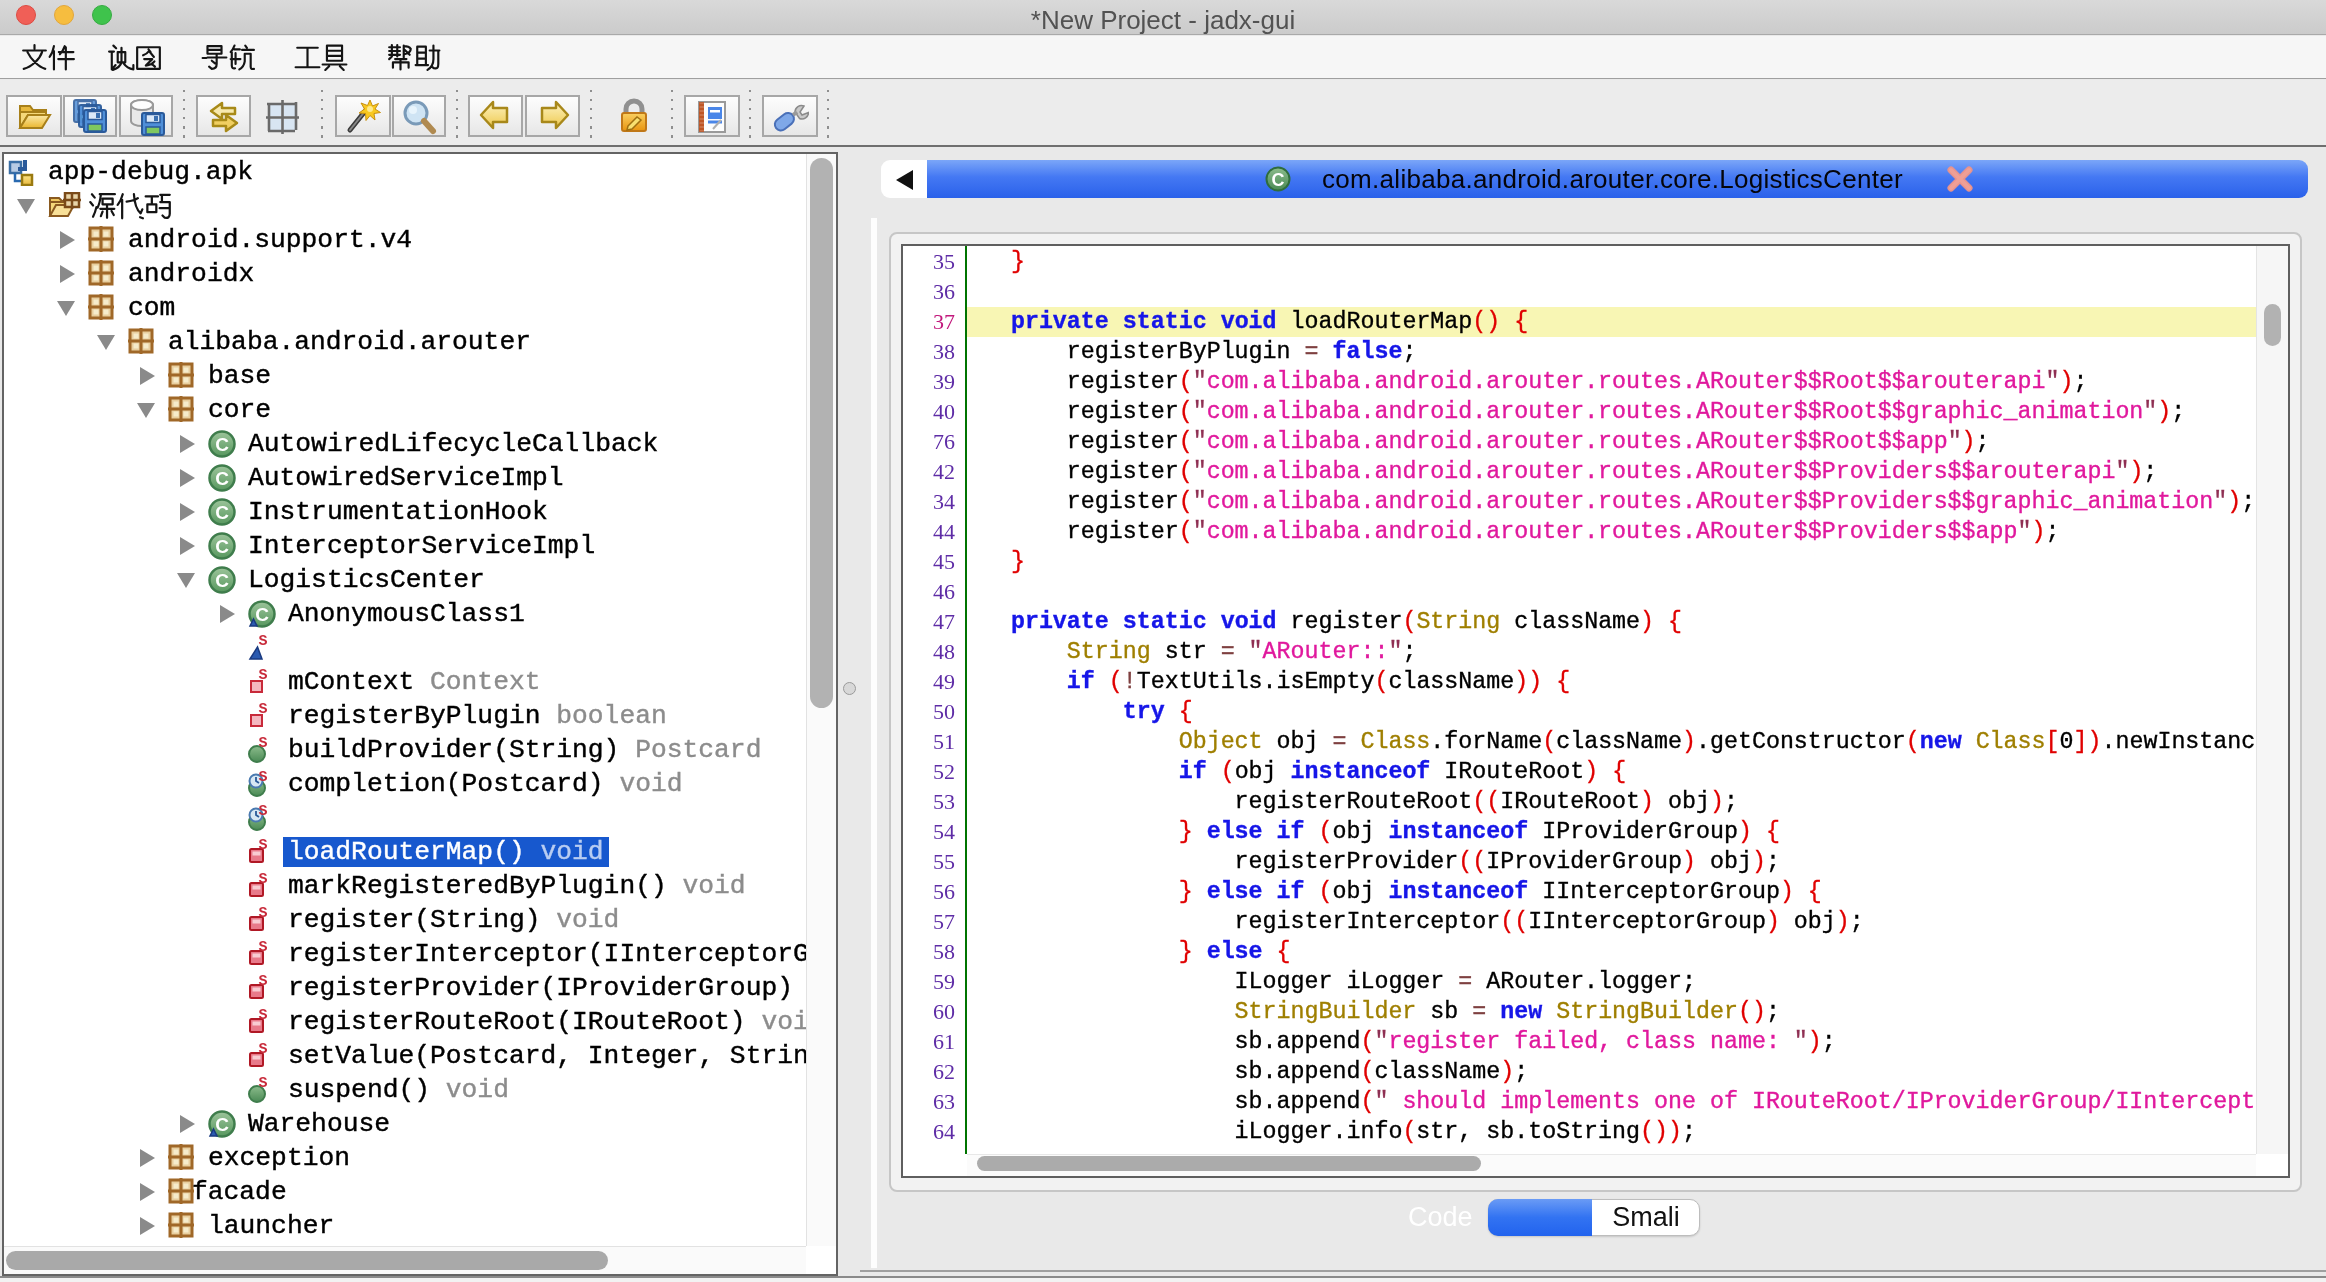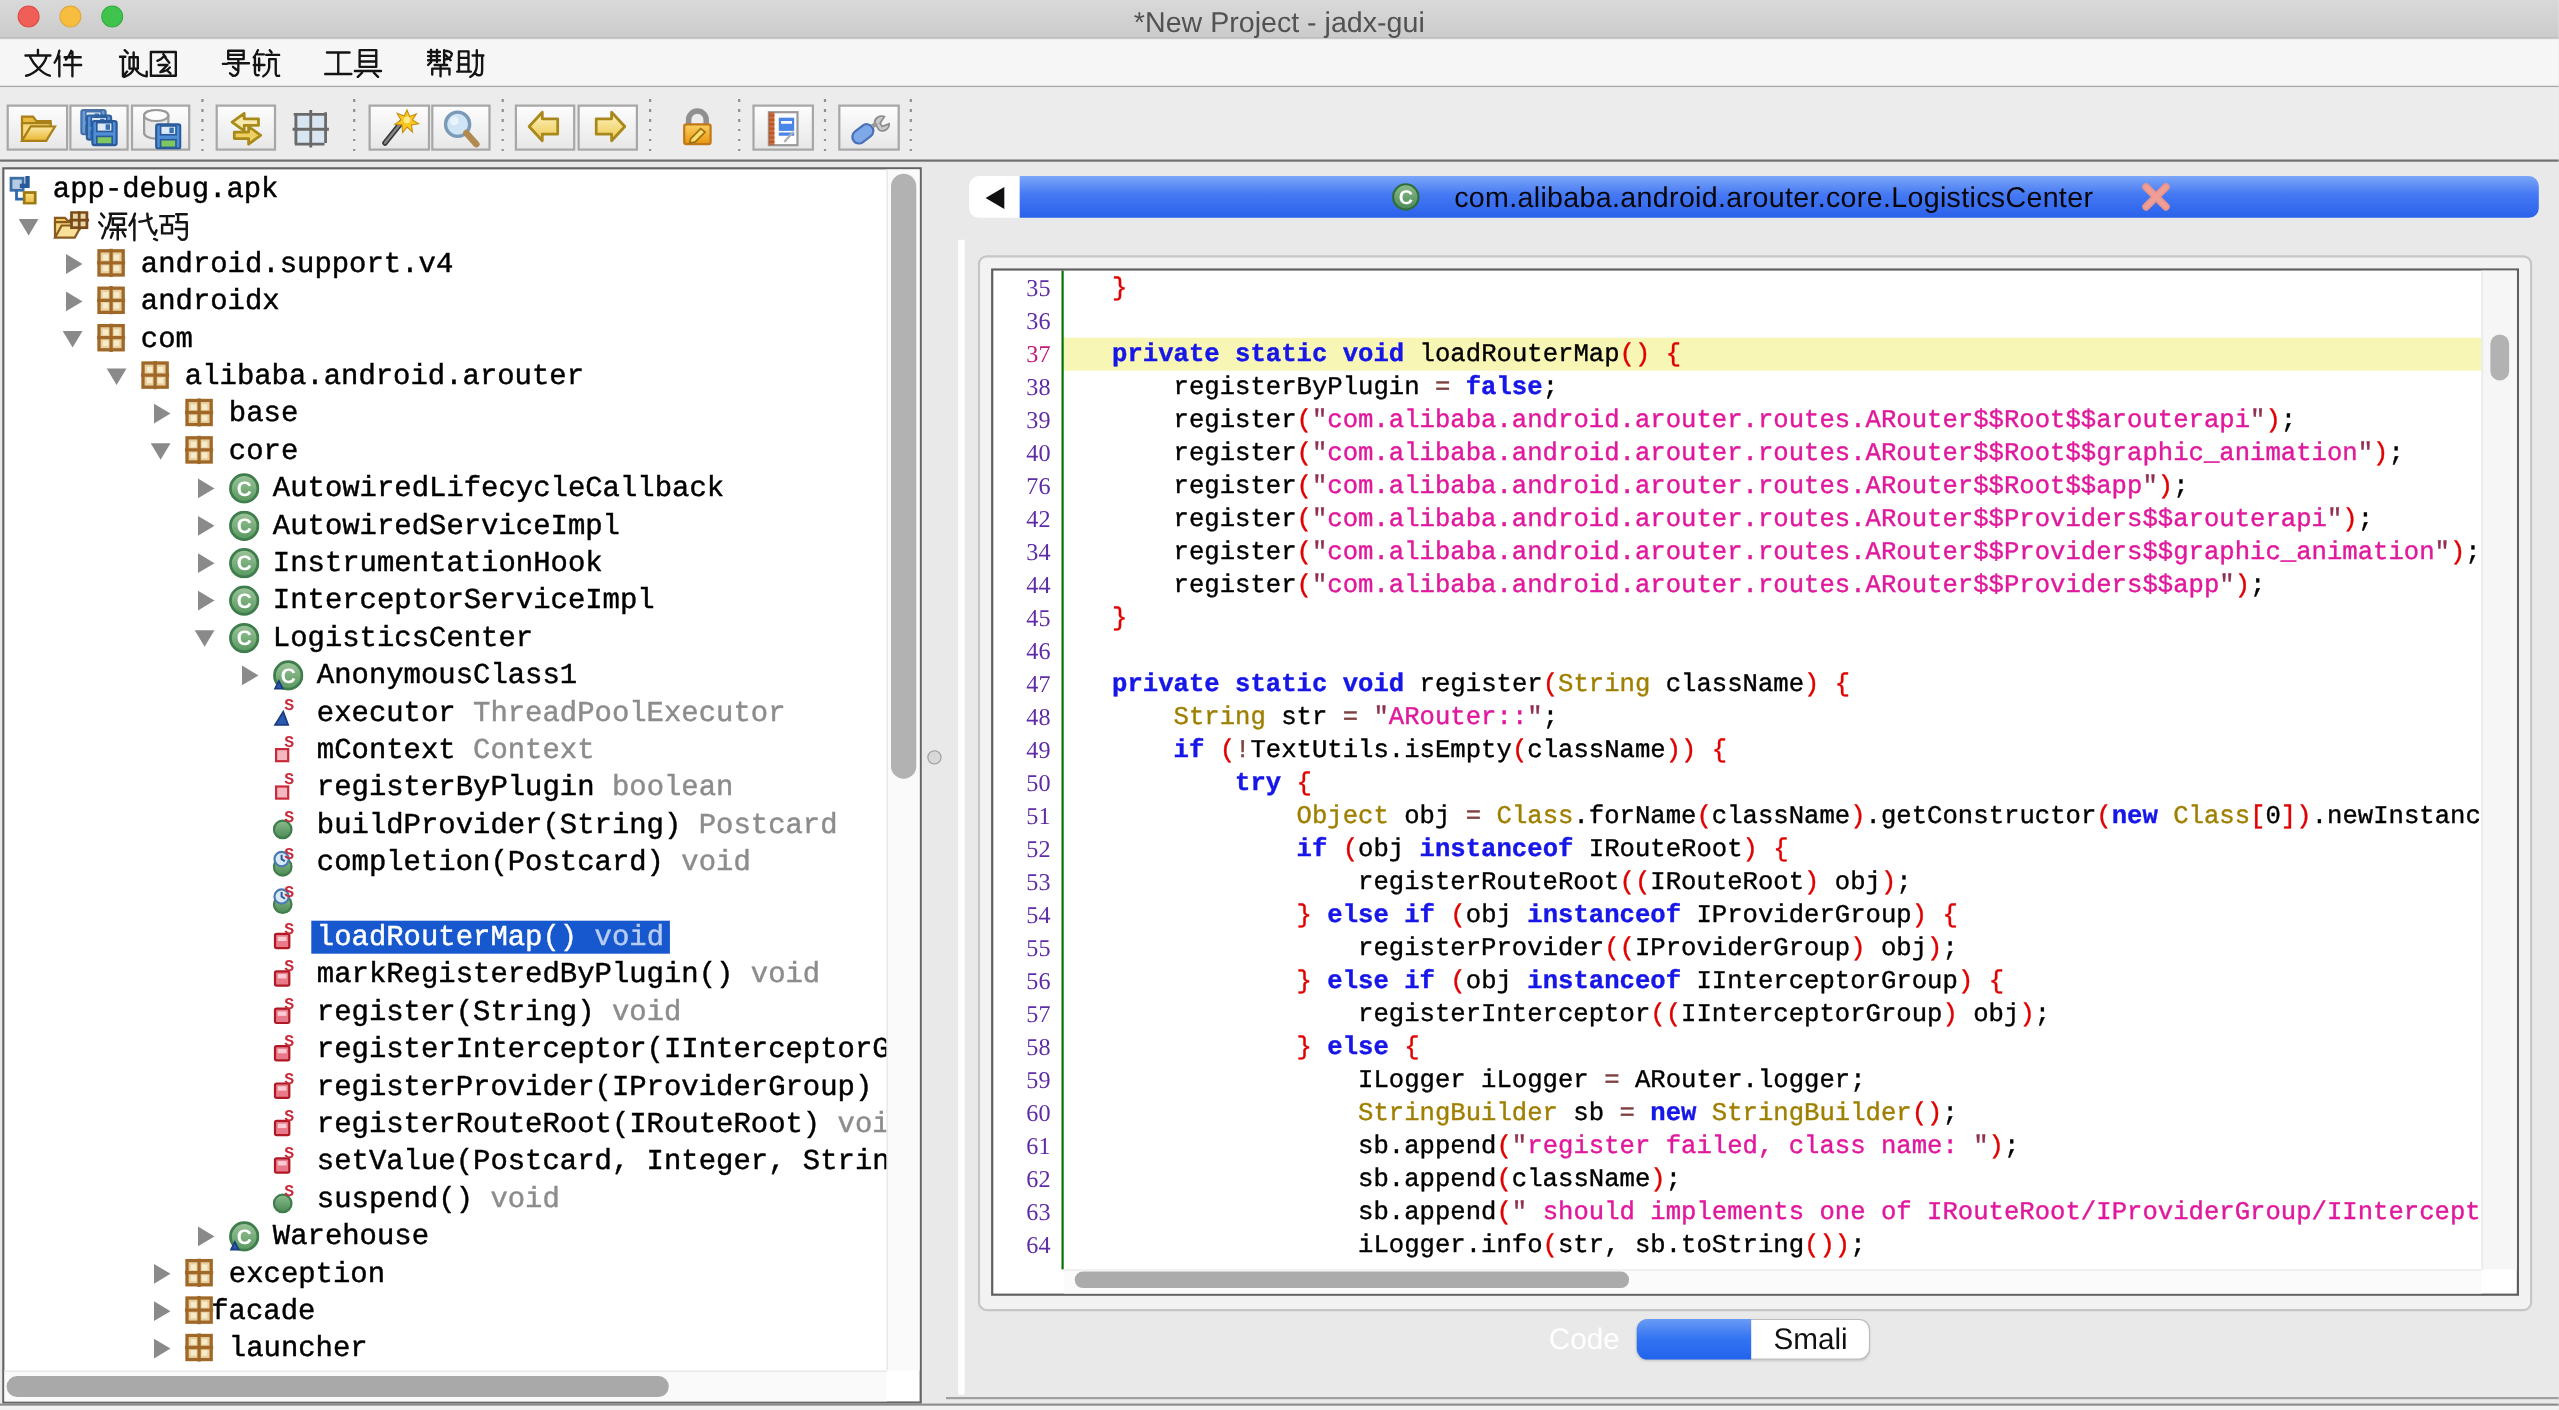--- a/index.html
+++ b/index.html
@@ -398,21 +398,20 @@
           </defs>
           <path d="M2 26 L9 26 L5.5 19 Z" fill="#2a5ab0" stroke="#1a3a80" stroke-width="1.5"></path>
         </svg></div>
       <div class="trow" style="left:284px;top:0">AnonymousClass1</div>
     </div>
 <div style="position:absolute;left:0;top:477px;width:802px;height:34px">
       <div style="position:absolute;left:244px;top:3px"><svg width="22" height="28" viewBox="0 0 22 28">
           <path d="M2 25 L9.5 13 L14 25 Z" fill="#2a5ab0" stroke="#1a3a80" stroke-width="1.5"></path>
           <text x="15" y="11" text-anchor="middle" font-family="Liberation Mono" font-size="15" font-weight="bold" fill="#c82a3a">S</text>
         </svg></div>
-      <div class="trow" style="left:284px;top:0">executor <span class="gray">ThreadPoolExecutor</span></div>
     </div>
 <div style="position:absolute;left:0;top:511px;width:802px;height:34px">
       <div style="position:absolute;left:244px;top:3px"><svg width="22" height="28" viewBox="0 0 22 28">
           <rect x="3" y="13" width="11" height="11" fill="#f4b8c0" stroke="#c82a3a" stroke-width="2"></rect>
           <text x="15" y="11" text-anchor="middle" font-family="Liberation Mono" font-size="15" font-weight="bold" fill="#c82a3a">S</text>
         </svg></div>
       <div class="trow" style="left:284px;top:0">mContext <span class="gray">Context</span></div>
     </div>
 <div style="position:absolute;left:0;top:545px;width:802px;height:34px">
       <div style="position:absolute;left:244px;top:3px"><svg width="22" height="28" viewBox="0 0 22 28">

